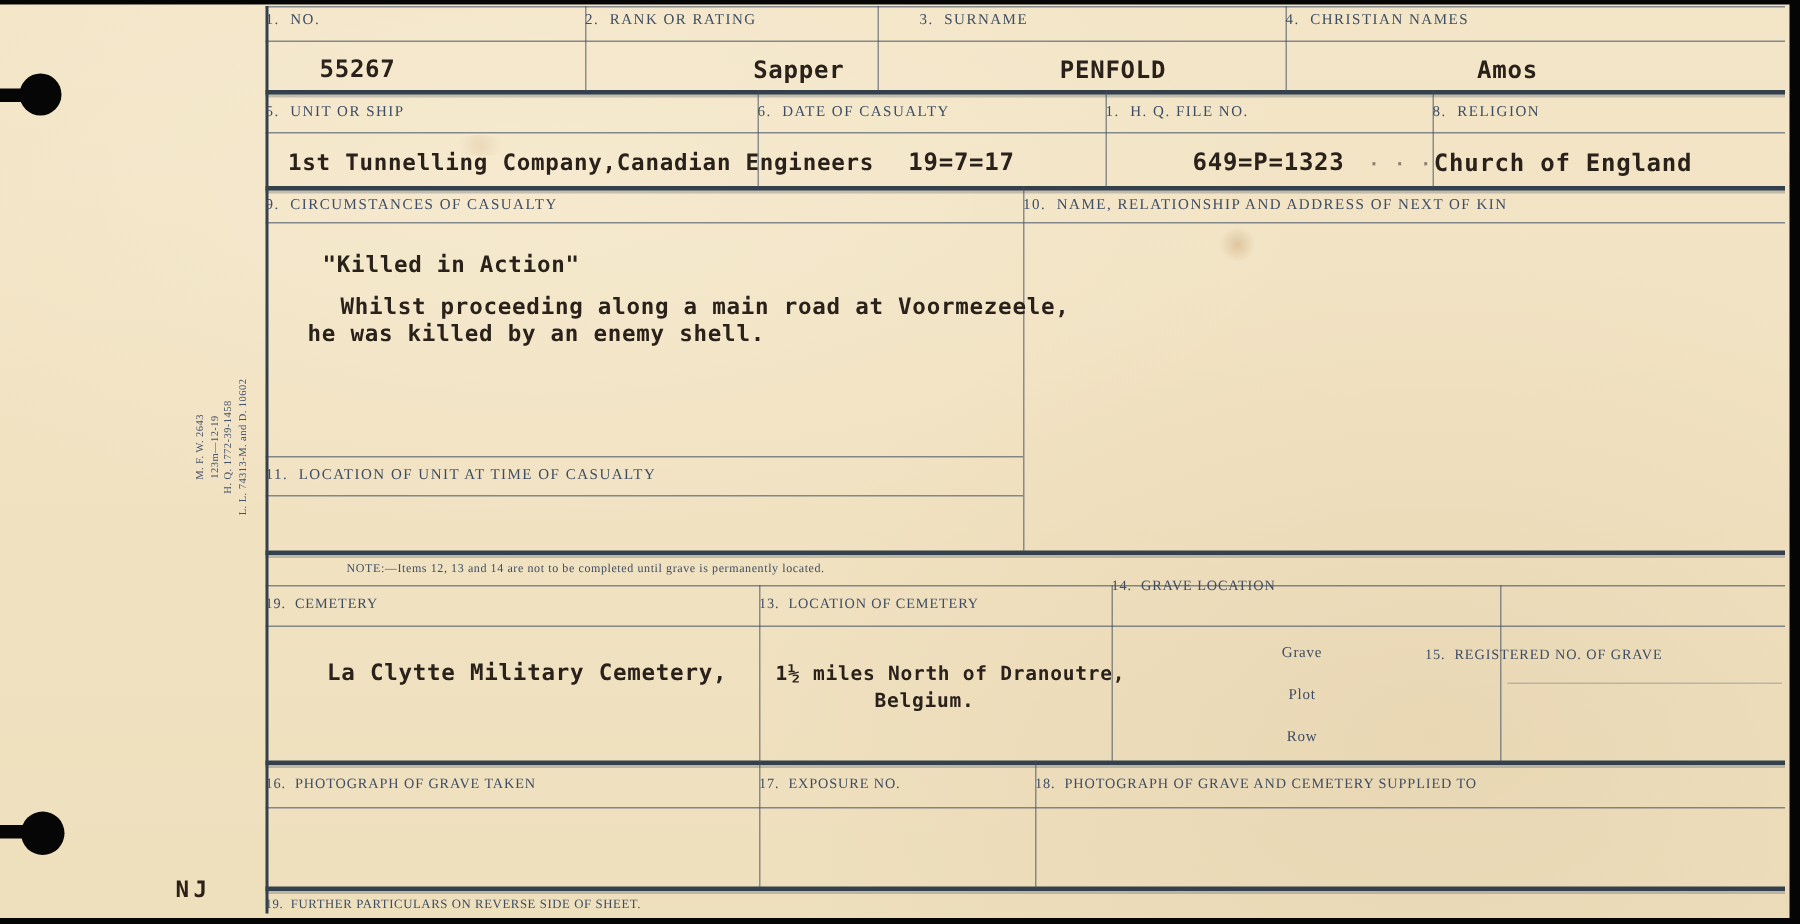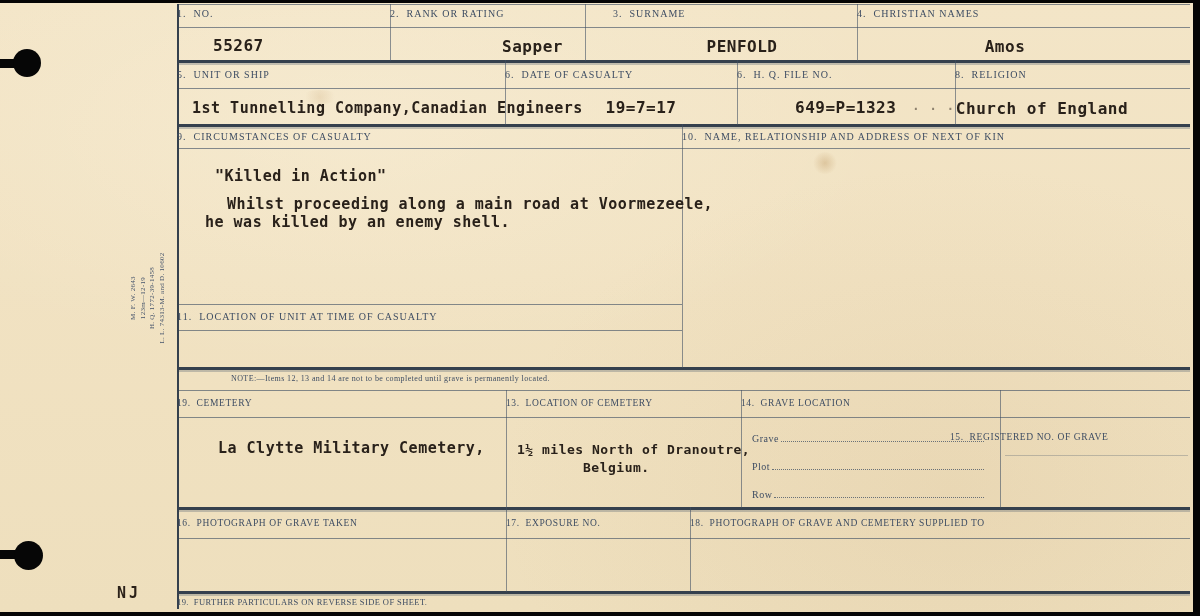--- a/index.html
+++ b/index.html
@@ -33,21 +33,21 @@
   .plabel.xs{font-size:8px;letter-spacing:0.4px;}
   .typed{
     position:absolute;font-family:"DejaVu Sans Mono","Liberation Mono",monospace;
     font-weight:700;color:#29211a;font-size:15px;letter-spacing:0.5px;
     white-space:pre;line-height:17px;
   }
   .typed.center{text-align:center;}
   .typed.big{font-size:16px;}
   .typed.md{font-size:13px;}
   .dots{color:rgba(60,50,40,0.55);font-size:12px;letter-spacing:10px;margin-left:16px;}
-  .grave-row{position:absolute;display:flex;align-items:flex-end;}
+  .grave-row{position:absolute;display:flex;align-items:center;flex-direction:column;}
   .grave-row .glabel{
     font-family:"Liberation Serif",serif;font-size:10px;color:#3e4d63;letter-spacing:0.5px;
   }
   .leader{flex:1;border-bottom:1.5px dotted rgba(62,78,99,0.75);margin-left:2px;margin-bottom:2px;}
   .punch{position:absolute;background:#060606;}
   .punch.hole{border-radius:50%;}
   .stamp{
     position:absolute;left:148px;top:298px;
     transform:translate(-50%,-50%) rotate(-90deg);
     font-family:"Liberation Serif",serif;font-size:7px;line-height:9.5px;
@@ -105,42 +105,42 @@
 <div class="plabel" style="left:585px;top:8px;width:272px;padding-left:28px;">3.  SURNAME</div>
 <div class="plabel" style="left:857px;top:8px;width:333px;">4.  CHRISTIAN NAMES</div>
 
 <div class="typed big" style="left:213px;top:37px;">55267</div>
 <div class="typed big center" style="left:420px;top:38px;width:225px;">Sapper</div>
 <div class="typed big center" style="left:600px;top:38px;width:284px;">PENFOLD</div>
 <div class="typed big center" style="left:860px;top:38px;width:290px;">Amos</div>
 
 <div class="plabel" style="left:177px;top:69px;width:328px;">5.  UNIT OR SHIP</div>
 <div class="plabel" style="left:505px;top:69px;width:232px;">6.  DATE OF CASUALTY</div>
-<div class="plabel" style="left:737px;top:69px;width:218px;">6.  H. Q. FILE NO.</div>
+<div class="plabel" style="left:737px;top:69px;width:218px;">1.  H. Q. FILE NO.</div>
 <div class="plabel" style="left:955px;top:69px;width:235px;">8.  RELIGION</div>
 
 <div class="typed" style="left:192px;top:100px;">1st Tunnelling Company,Canadian Engineers</div>
 <div class="typed big center" style="left:525px;top:99px;width:232px;">19=7=17</div>
 <div class="typed big" style="left:795px;top:99px;"><span>649=P=1323</span><span class="dots">···</span></div>
 <div class="typed big center" style="left:927px;top:100px;width:230px;">Church of England</div>
 
 <div class="plabel" style="left:177px;top:131px;width:505px;">9.  CIRCUMSTANCES OF CASUALTY</div>
 <div class="plabel" style="left:682px;top:131px;width:508px;">10.  NAME, RELATIONSHIP AND ADDRESS OF NEXT OF KIN</div>
 
 <div class="typed" style="left:215px;top:168px;">"Killed in Action"</div>
 <div class="typed" style="left:227px;top:196px;">Whilst proceeding along a main road at Voormezeele,</div>
 <div class="typed" style="left:205px;top:214px;">he was killed by an enemy shell.</div>
 
 <div class="plabel" style="left:177px;top:311px;width:505px;">11.  LOCATION OF UNIT AT TIME OF CASUALTY</div>
 
 <div class="plabel xs" style="left:185px;top:373px;width:1013px;padding-left:46px;">NOTE:—Items 12, 13 and 14 are not to be completed until grave is permanently located.</div>
 
 <div class="plabel sm" style="left:177px;top:397px;width:329px;">19.  CEMETERY</div>
 <div class="plabel sm" style="left:506px;top:397px;width:235px;">13.  LOCATION OF CEMETERY</div>
-<div class="plabel sm" style="left:741px;top:397px;width:259px;">14.  GRAVE LOCATION</div>
+<div class="plabel sm" style="left:741px;top:385px;width:259px;">14.  GRAVE LOCATION</div>
 <div class="plabel sm" style="left:950px;top:397px;width:190px;margin-top:34px;">15.  REGISTERED NO. OF GRAVE</div>
 
 <div class="typed" style="left:218px;top:440px;">La Clytte Military Cemetery,</div>
 <div class="typed md" style="left:517px;top:441px;">1½ miles North of Dranoutre,</div>
 <div class="typed md" style="left:553px;top:459px;padding-left:30px;">Belgium.</div>
 
 <div class="grave-row" style="left:752px;top:430px;width:232px;height:14px;">
   <span class="glabel">Grave</span>
   <span class="leader"></span>
 </div>

